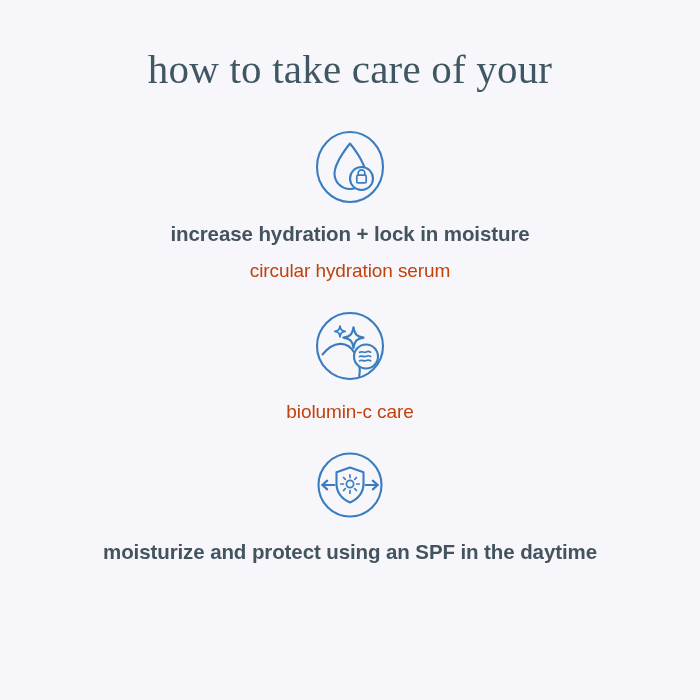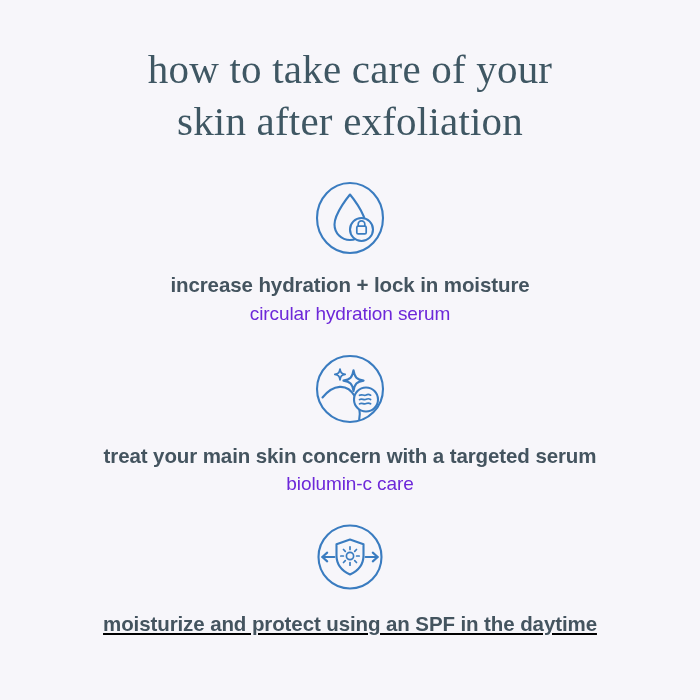--- a/index.html
+++ b/index.html
@@ -53,43 +53,43 @@
 
   .step {
     width: 629px;
     display: flex;
     flex-direction: column;
     align-items: center;
   }
 
   .step-1 { margin-top: 10px; }
   .step-2 { margin-top: 22px; }
-  .step-3 { margin-top: 20px; text-decoration: underline; }
+  .step-3 { margin-top: 20px; }
 
   .step-icon {
     width: 82px;
     height: 82px;
     display: block;
   }
 
   .step-heading {
     margin-top: 14px;
     font-size: 20.5px;
     font-weight: 700;
     color: #44545f;
     text-align: center;
     letter-spacing: -0.1px;
     line-height: 1.2;
   }
 
   .step-sub {
-    margin-top: 5px;
+    margin-top: 14px;
     font-size: 19px;
     font-weight: 400;
-    color: #6d28d9;
+    color: #c2410c;
     text-align: center;
     line-height: 1.2;
     letter-spacing: -0.1px;
   }
 
   .icon-stroke {
     fill: none;
     stroke: #3a7cc0;
     stroke-width: 2.1;
     stroke-linecap: round;
@@ -110,21 +110,20 @@
     stroke-linejoin: round;
   }
 </style>
 </head>
 <body>
 
 <div class="page">
 
   <h1 class="page-title">
     <span class="t-line">how to take care of your</span>
-    <span class="t-line">skin after exfoliation</span>
   </h1>
 
   <div class="steps">
 
     <div class="step step-1">
       <svg class="step-icon" viewBox="0 0 82 82" aria-hidden="true">
 
         <ellipse cx="41" cy="41" rx="33" ry="35" class="icon-stroke"></ellipse>
 
         <path class="icon-stroke" d="M41 17.5 C41 17.5 25.5 36 25.5 47.5 C25.5 56.2 32.4 63 41 63 C49.6 63 56.5 56.2 56.5 47.5 C56.5 36 41 17.5 41 17.5 Z"></path>
@@ -150,21 +149,20 @@
         <path class="icon-stroke" d="M44.5 22.2 C45.6 29.3 47.8 31.5 54.6 32.6 C47.8 33.7 45.6 35.9 44.5 43.0 C43.4 35.9 41.2 33.7 34.4 32.6 C41.2 31.5 43.4 29.3 44.5 22.2 Z"></path>
 
         <path class="icon-stroke-thin" d="M31.0 21.0 C31.6 24.8 32.6 25.8 36.2 26.4 C32.6 27.0 31.6 28.0 31.0 31.8 C30.4 28.0 29.4 27.0 25.8 26.4 C29.4 25.8 30.4 24.8 31.0 21.0 Z"></path>
 
         <circle cx="57" cy="51.5" r="12" class="icon-fillbg"></circle>
         <path class="icon-stroke-thin" d="M50.5 47.3 c2.4 -1.6 4.4 0.9 6.7 -0.3 c1.5 -0.8 3.1 -0.6 4.4 0.2"></path>
         <path class="icon-stroke-thin" d="M50.5 51.6 c2.4 -1.6 4.4 0.9 6.7 -0.3 c1.5 -0.8 3.1 -0.6 4.4 0.2"></path>
         <path class="icon-stroke-thin" d="M50.5 55.9 c2.4 -1.6 4.4 0.9 6.7 -0.3 c1.5 -0.8 3.1 -0.6 4.4 0.2"></path>
       </svg>
 
-      <div class="step-heading">treat your main skin concern with a targeted serum</div>
       <div class="step-sub">biolumin-c care</div>
     </div>
 
     <div class="step step-3">
       <svg class="step-icon" viewBox="0 0 82 82" aria-hidden="true">
 
         <circle cx="41" cy="41" r="31.5" class="icon-stroke"></circle>
 
         <line x1="25.5" y1="41" x2="13.5" y2="41" class="icon-stroke"></line>
         <polyline points="18.2,36.6 13.3,41 18.2,45.4" class="icon-stroke"></polyline>

